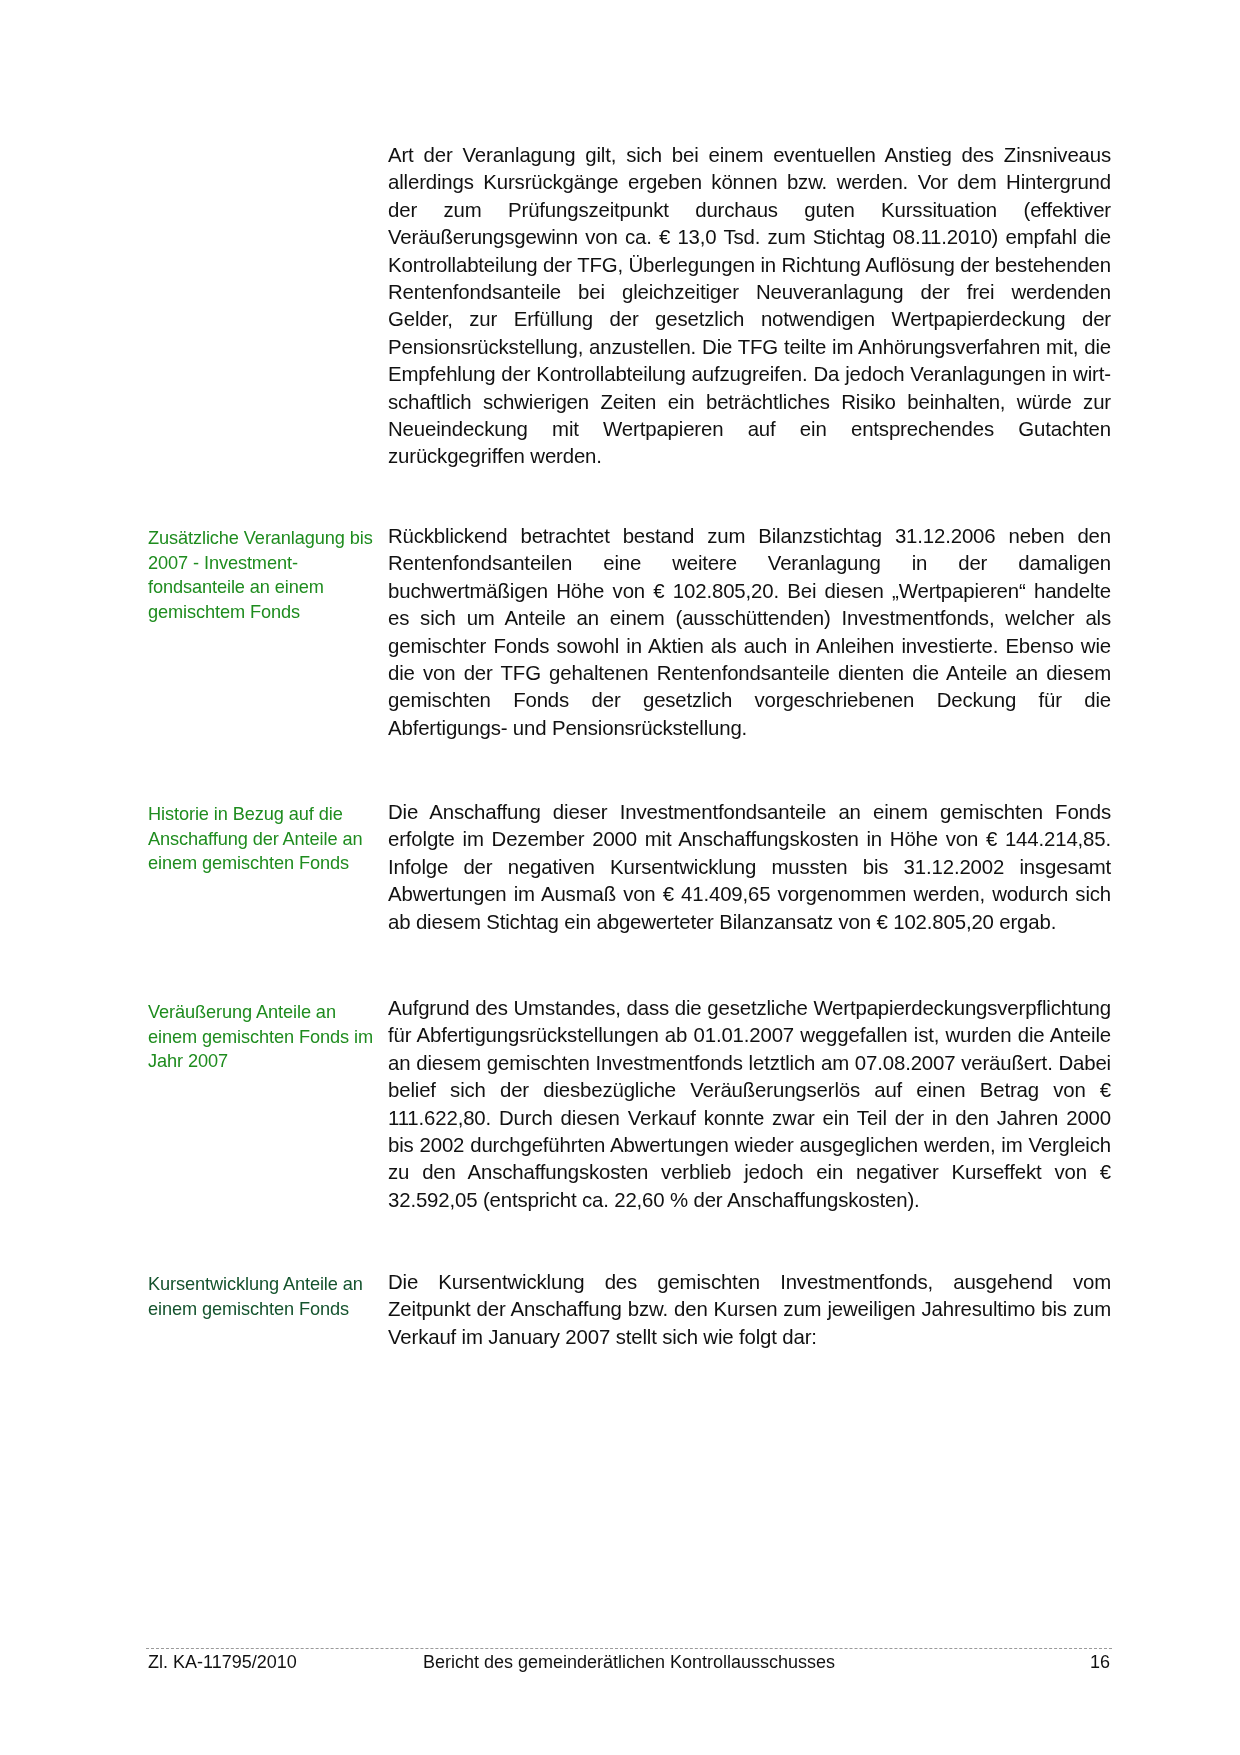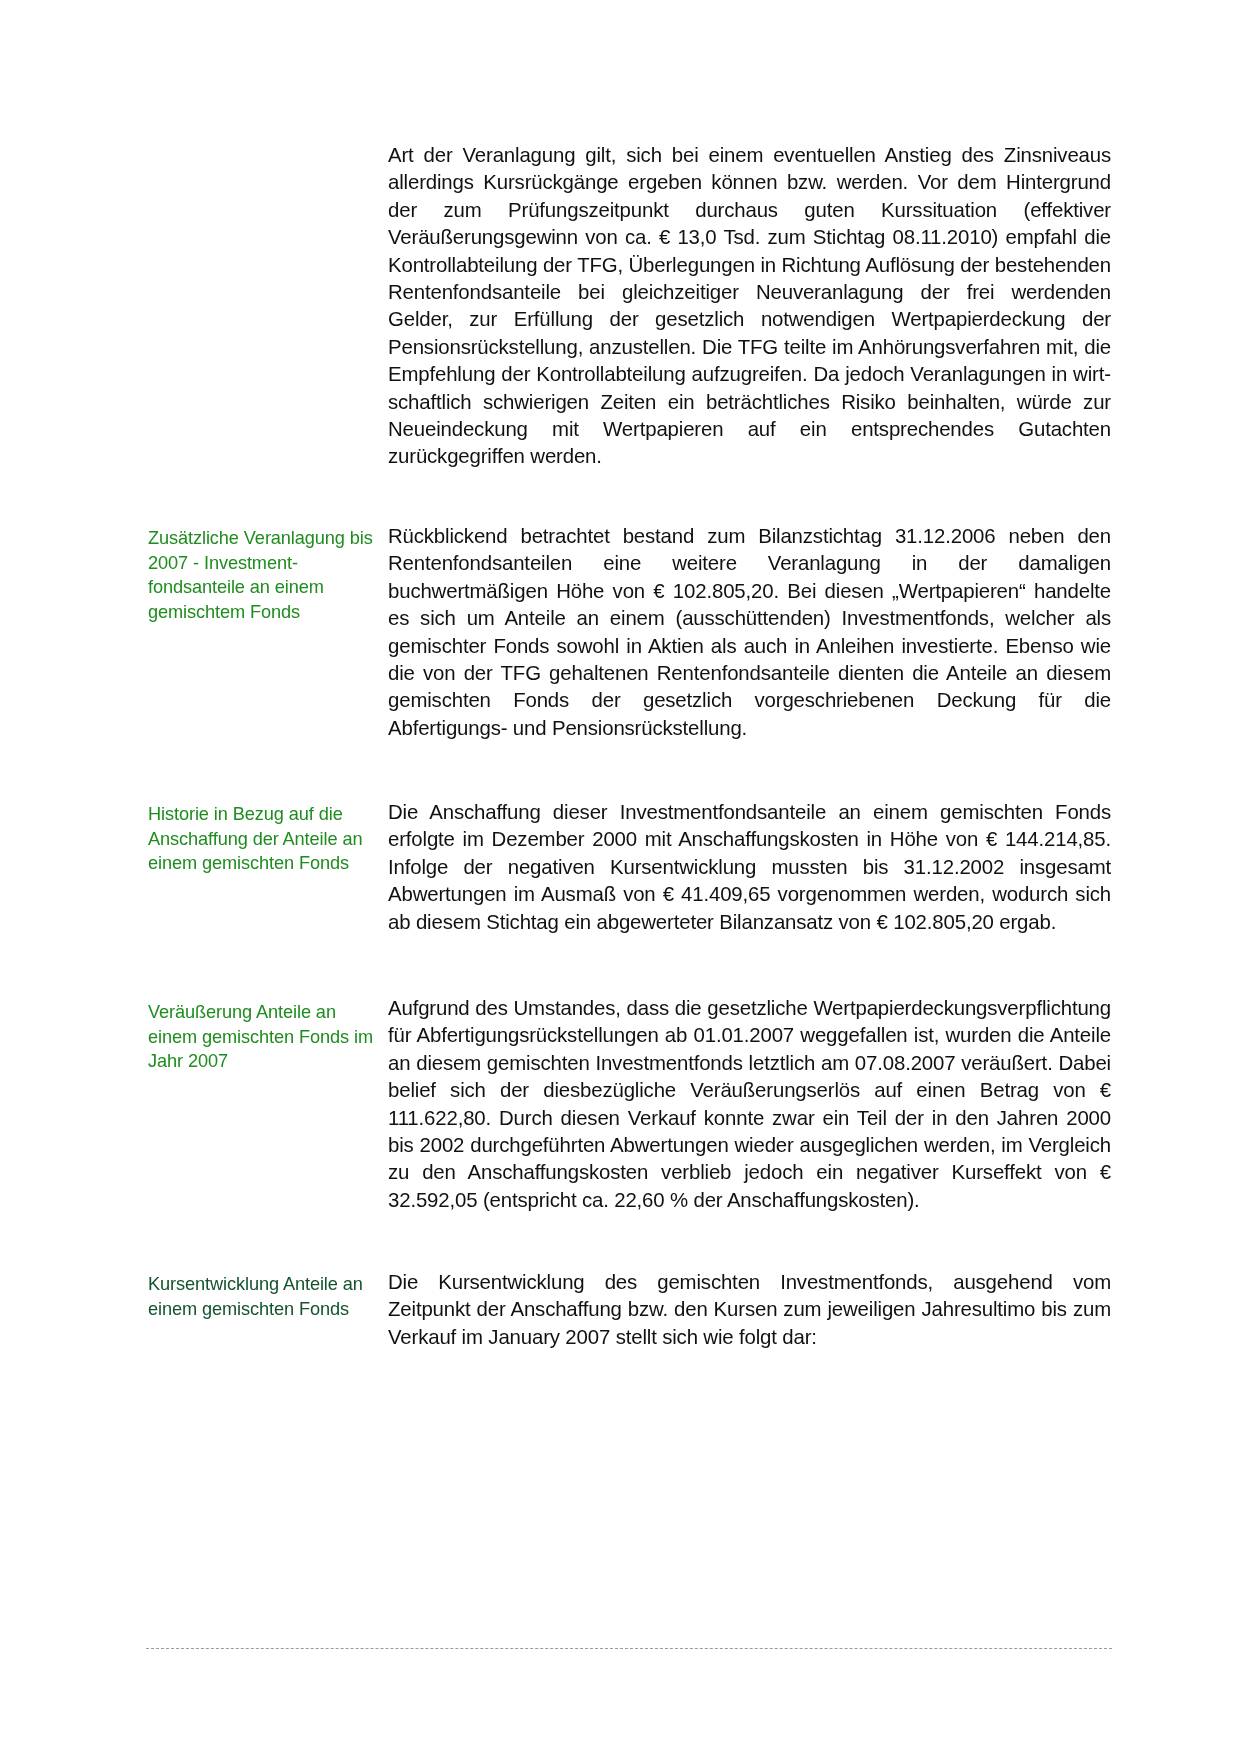--- a/index.html
+++ b/index.html
@@ -42,13 +42,18 @@
     <div class="margin-note" style="top: 1000px; color: rgb(30, 140, 30);">Veräußerung Anteile an einem gemischten Fonds im Jahr 2007</div>
     <div class="body-text" style="top: 995px; color: rgb(17, 17, 17);">Aufgrund des Umstandes, dass die gesetzliche Wertpapierdeckungsver­pflichtung für Abfertigungsrückstellungen ab 01.01.2007 weggefallen ist, wurden die Anteile an diesem gemischten Investmentfonds letztlich am 07.08.2007 veräußert. Dabei belief sich der diesbezügliche Veräu­ßerungserlös auf einen Betrag von € 111.622,80. Durch diesen Verkauf konnte zwar ein Teil der in den Jahren 2000 bis 2002 durchgeführten Abwertungen wieder ausgeglichen werden, im Vergleich zu den An­schaffungskosten verblieb jedoch ein negativer Kurseffekt von € 32.592,05 (entspricht ca. 22,60 % der Anschaffungskosten).</div>
   </div>
 
   <div>
     <div class="margin-note" style="top: 1272px; color: #14532d;">Kursentwicklung Anteile an einem gemischten Fonds</div>
     <div class="body-text" style="top: 1269px; color: rgb(17, 17, 17);">Die Kursentwicklung des gemischten Investmentfonds, ausgehend vom Zeitpunkt der Anschaffung bzw. den Kursen zum jeweiligen Jahresulti­mo bis zum Verkauf im January 2007 stellt sich wie folgt dar:</div>
   </div>
 
   <div class="footer-rule" style="border-top-color: rgb(154, 154, 154);"></div>
+  <div class="footer">
+    <span class="left">Zl. KA-11795/2010</span>
+    <span class="center">Bericht des gemeinderätlichen Kontrollausschusses</span>
+    <span class="right">16</span>
+  </div>
 </div>
 
 </body></html>

